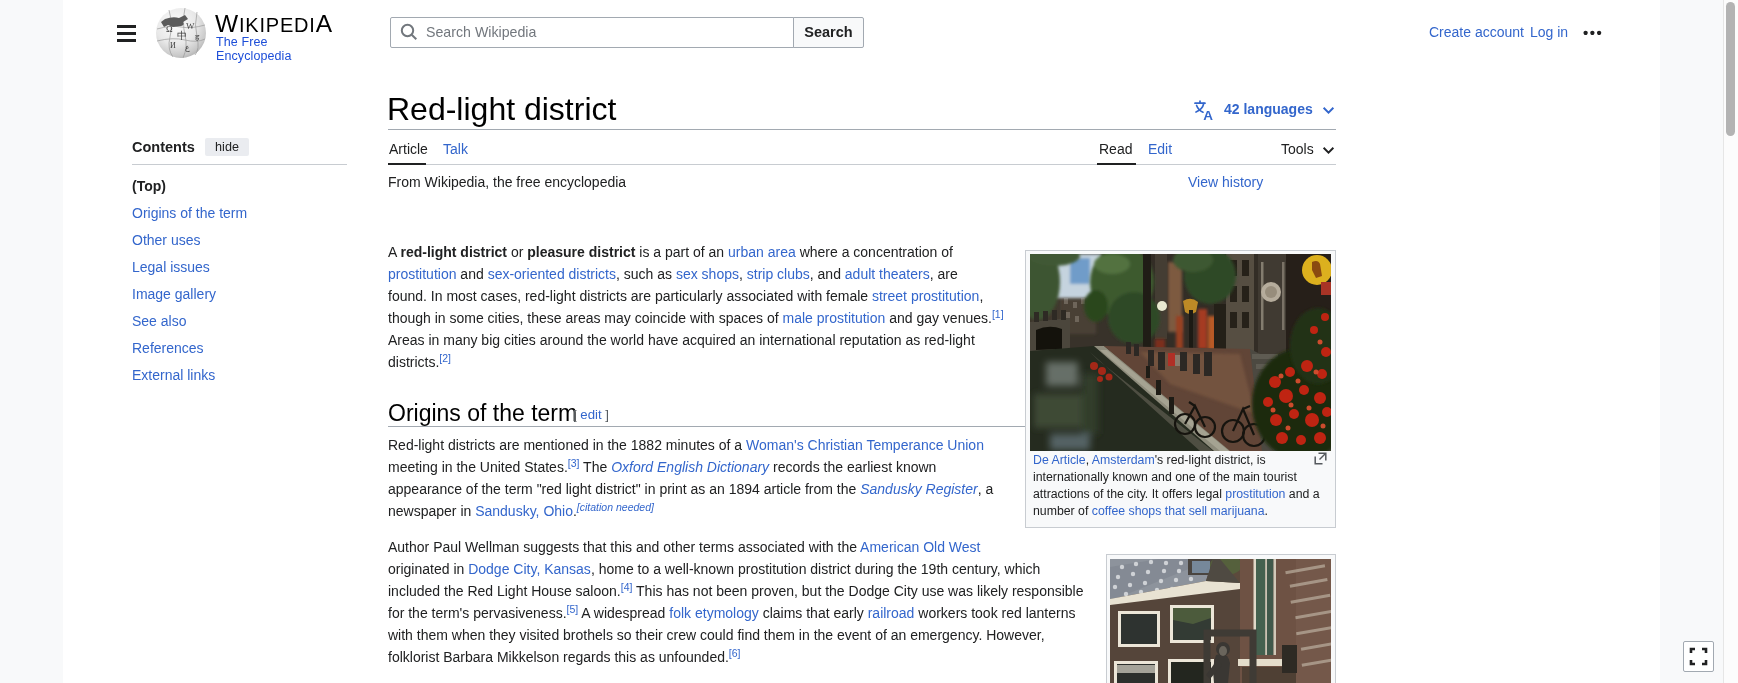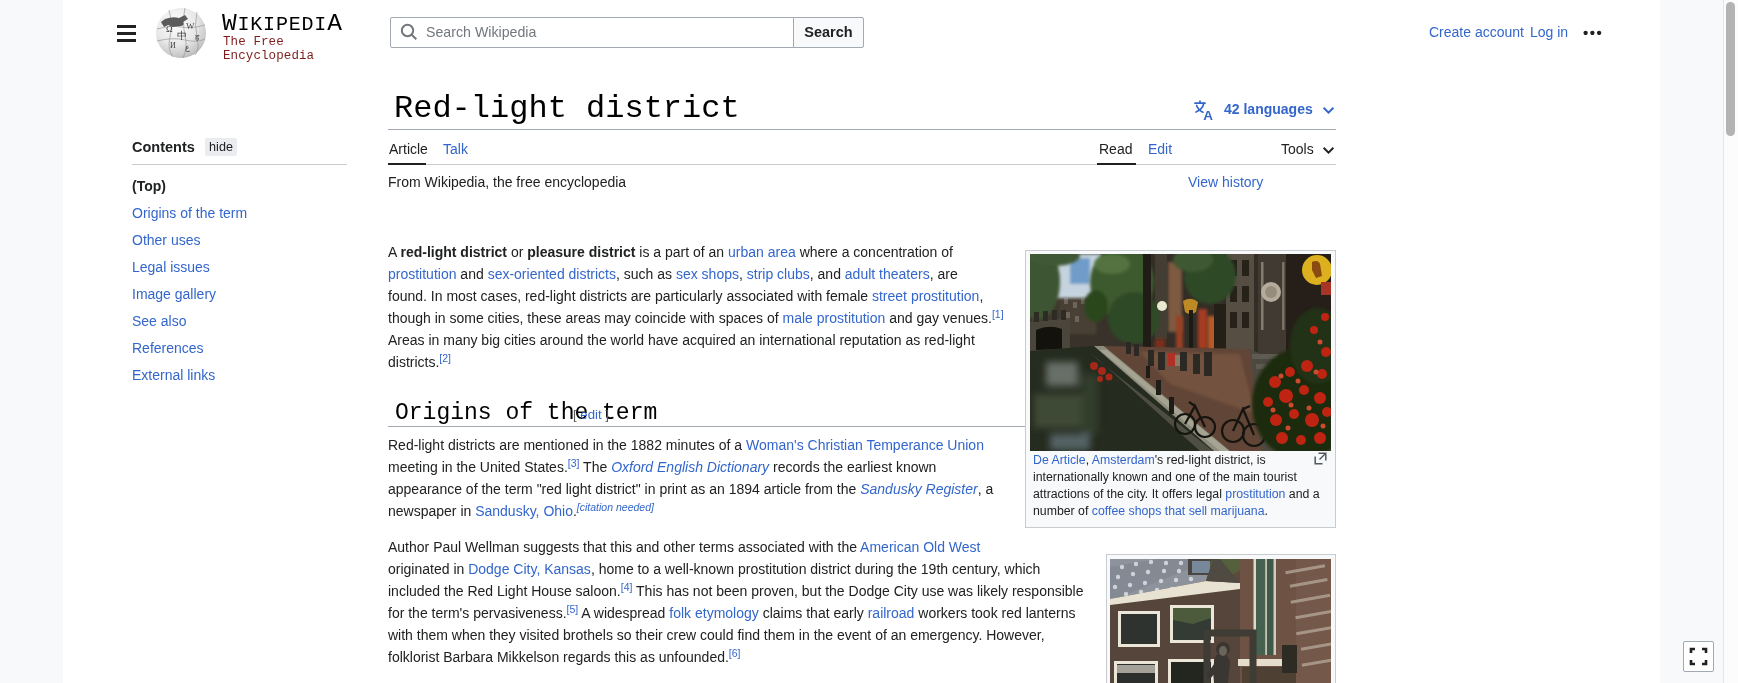--- a/index.html
+++ b/index.html
@@ -1,21 +1,21 @@
 <!DOCTYPE html>
 <html><head>
 <meta charset="utf-8">
 <style>
   html,body{margin:0;padding:0;}
   #page{position:relative;width:1738px;height:683px;background:#f8f9fa;overflow:hidden;
         font-family:"Liberation Sans",sans-serif;color:#202122;}
   .abs{position:absolute;}
   a{color:#3366cc;text-decoration:none;}
   .white{background:#fff;}
-  .serif{font-family:Liberation Mono, monospace;margin-left:7px;}
+  .serif{font-family:Liberation Sans, sans-serif;}
   sup{font-size:10.5px;line-height:0;vertical-align:baseline;position:relative;top:-5px;}
   .body-text{font-size:14px;line-height:22px;white-space:nowrap;}
   .cap{font-size:12.3px;line-height:17px;white-space:normal;color:#202122;}
 </style>
 </head>
 <body>
 <div id="page">
 
   <div class="abs white" style="left:63px;top:0;width:1597px;height:683px;"></div>
 
@@ -45,36 +45,36 @@
       <text x="11" y="25" font-size="9">Ω</text>
       <text x="22" y="32" font-size="10">中</text>
       <text x="31" y="22" font-size="9" fill="#4a4a4a">W</text>
       <text x="15" y="41" font-size="8">И</text>
       <text x="30" y="43" font-size="8">ع</text>
       <text x="40" y="33" font-size="8">ह</text>
     </g>
   </svg>
 
   <div class="abs serif" style="left:215px;top:12px;width:135px;font-size:24.5px;line-height:24px;letter-spacing:0.8px;color:#000;">W<span style="font-size:20px;">IKIPEDI</span>A</div>
-  <div class="abs serif" style="left:216px;top:35px;width:125px;font-size:12.5px;letter-spacing:0.1px;color:#7f1d1d;">The Free Encyclopedia</div>
+  <div class="abs serif" style="left:216px;top:35px;width:125px;font-size:12.5px;letter-spacing:0.1px;color:#1d4ed8;">The Free Encyclopedia</div>
 
   <div class="abs" style="left:390px;top:17px;width:402px;height:29px;background:#fff;border:1px solid #a2a9b1;border-radius:2px 0 0 2px;"></div>
   <svg class="abs" style="left:399px;top:22px;" width="20" height="20" viewBox="0 0 20 20">
       <circle cx="8.5" cy="8.5" r="5.7" fill="none" stroke="#72777d" stroke-width="2"></circle>
       <line x1="12.7" y1="12.7" x2="17.3" y2="17.3" stroke="#72777d" stroke-width="2"></line>
     </svg>
   <div class="abs" style="left:426px;top:24px;font-size:14.2px;color:#72777d;">Search Wikipedia</div>
   <div class="abs" style="left:793px;top:17px;width:69px;height:29px;background:#f8f9fa;border:1px solid #a2a9b1;border-radius:0 2px 2px 0;font-size:14.5px;font-weight:bold;color:#202122;text-align:center;line-height:29px;">Search</div>
 
   <div class="abs" style="left:1429px;top:24px;font-size:14px;"><a>Create account</a></div>
   <div class="abs" style="left:1530px;top:24px;font-size:14px;"><a>Log in</a></div>
   <div class="abs" style="left:1583px;top:24px;font-size:15px;color:#202122;letter-spacing:1.5px;font-weight:bold;">•••</div>
 
   <div class="abs" style="left:132px;top:139px;font-size:14.5px;font-weight:bold;">Contents</div>
-  <div class="abs" style="left:205px;top:138px;width:32px;height:18px;background:#eaecf0;border-radius:2px;text-align:center;font-size:12.6px;line-height:18px;color:#202122;">hide</div>
+  <div class="abs" style="left:205px;top:138px;width:44px;height:18px;background:#eaecf0;border-radius:2px;text-align:center;font-size:12.6px;line-height:18px;color:#202122;">hide</div>
   <div class="abs" style="left:132px;top:164px;width:215px;height:1px;background:#c8ccd1;"></div>
   <div class="abs" style="left:132px;top:173px;font-size:14px;line-height:27px;">
     <div style="font-weight:bold;color:#202122;">(Top)</div>
     <div><a>Origins of the term</a></div>
     <div><a>Other uses</a></div>
     <div><a>Legal issues</a></div>
     <div><a>Image gallery</a></div>
     <div><a>See also</a></div>
     <div><a>References</a></div>
     <div><a>External links</a></div>

